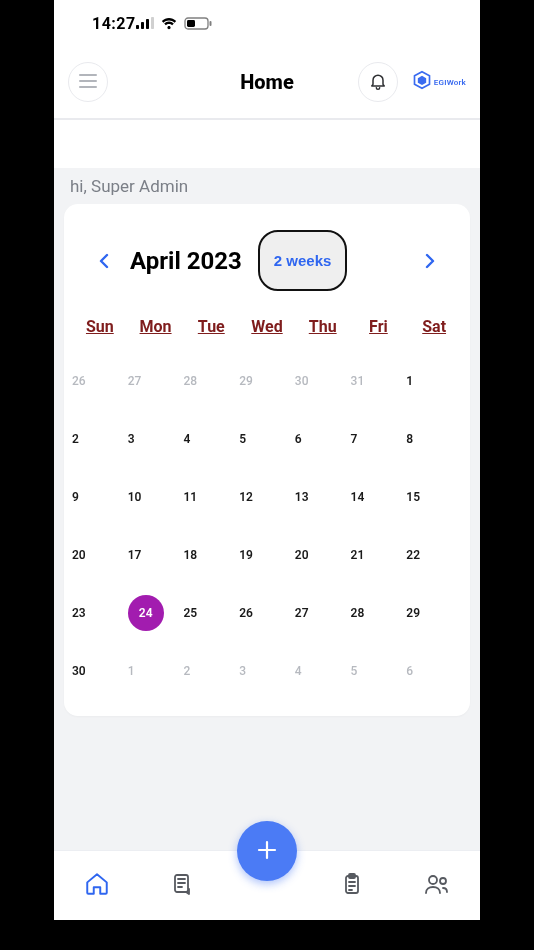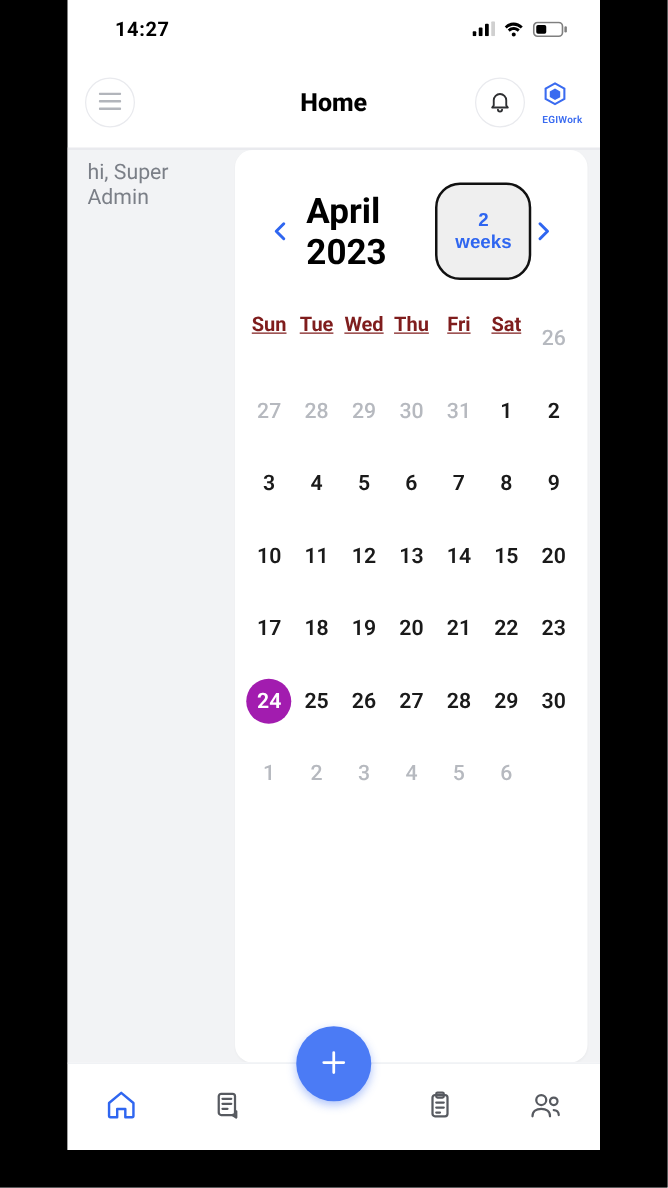--- a/index.html
+++ b/index.html
@@ -27,21 +27,21 @@
     display: flex;
     flex-direction: column;
     overflow: hidden;
   }
 
   
   .statusbar {
     height: 46px;
     display: flex;
     align-items: center;
-    justify-content: space-between;
+    justify-content: flex-start;
     padding: 0 26px 0 38px;
   }
   .statusbar .time {
     font-weight: 700;
     font-size: 16px;
     letter-spacing: 0.5px;
   }
   .status-icons { display: flex; align-items: center; gap: 6px; }
   .status-icons svg { display: block; }
 
@@ -74,32 +74,33 @@
   .bell-btn {
     width: 40px; height: 40px;
     border-radius: 50%;
     border: 1px solid #e9eaee;
     display: flex;
     align-items: center;
     justify-content: center;
     background:#fff;
   }
   .brand {
-    display:flex; flex-direction:column; align-items:flex-start; gap:2px;
+    display:flex; flex-direction:row; align-items:center; gap:2px;
     color:#3a6bf0;
   }
   .brand .lbl { font-size:8px; font-weight:600; color:#3a6bf0; letter-spacing:0.2px;}
 
   
   .main {
     flex: 1;
     background: #f2f3f5;
     display: flex;
-    flex-direction: row;
+    flex-direction: column;
     overflow: hidden;
+    margin-top: 48px;
   }
   .greeting {
     color: #7b7f87;
     font-size: 17px;
     padding: 8px 16px 8px 16px;
   }
 
   .calendar-card {
     background: #fff;
     border-radius: 14px;
@@ -114,21 +115,21 @@
     position:relative;
   }
   .cal-nav-btn {
     width: 28px; height: 28px;
     display:flex; align-items:center; justify-content:center;
     color:#2f66f0;
     border:none; background:none;
   }
   .cal-nav-btn svg { display:block; }
   .cal-title {
-    font-size:28px;
+    font-size:24px;
     font-weight:700;
     margin: 0 16px 0 12px;
   }
   .range-pill {
     border:2px solid #111;
     border-radius:20px;
     padding:20px 14px;
     font-size:15px;
     font-weight:700;
     color:#2f66f0;
@@ -142,22 +143,22 @@
   }
   .dow {
     font-size:16px;
     font-weight:700;
     color:#7f1d1d;
     padding:8px 0 16px 0;
     text-decoration:underline;
   }
   .day-cell {
     height:58px;
-    display:flex; align-items:center; justify-content:center;
-    font-size:17px;
+    display:flex; align-items:center; 
+    font-size:12px;
     font-weight:600;
     color:#1a1a1a;
   }
   .day-cell.out { color:#b6b9bf; font-weight:500; }
   .day-cell.selected span {
     width:36px; height:36px;
     display:flex; align-items:center; justify-content:center;
     border-radius:50%;
     background:#a21caf;
     color:#fff;
@@ -275,20 +276,21 @@
               <svg width="12" height="16" viewBox="0 0 12 16">
                   <path d="M3 2l6 6-6 6" fill="none" stroke="#2f66f0" stroke-width="2.4" stroke-linecap="round" stroke-linejoin="round"></path>
                 </svg>
             </span>
           </button>
         </div>
 
         <div class="cal-grid" id="cal-grid">
 
         <div class="dow">Sun</div>
+            <div class="dow">Mon</div>
             <div class="dow">Tue</div>
             <div class="dow">Wed</div>
             <div class="dow">Thu</div>
             <div class="dow">Fri</div>
             <div class="dow">Sat</div>
             <div class="day-cell out">
               <span>26</span>
             </div>
             <div class="day-cell out">
               <span>27</span>

